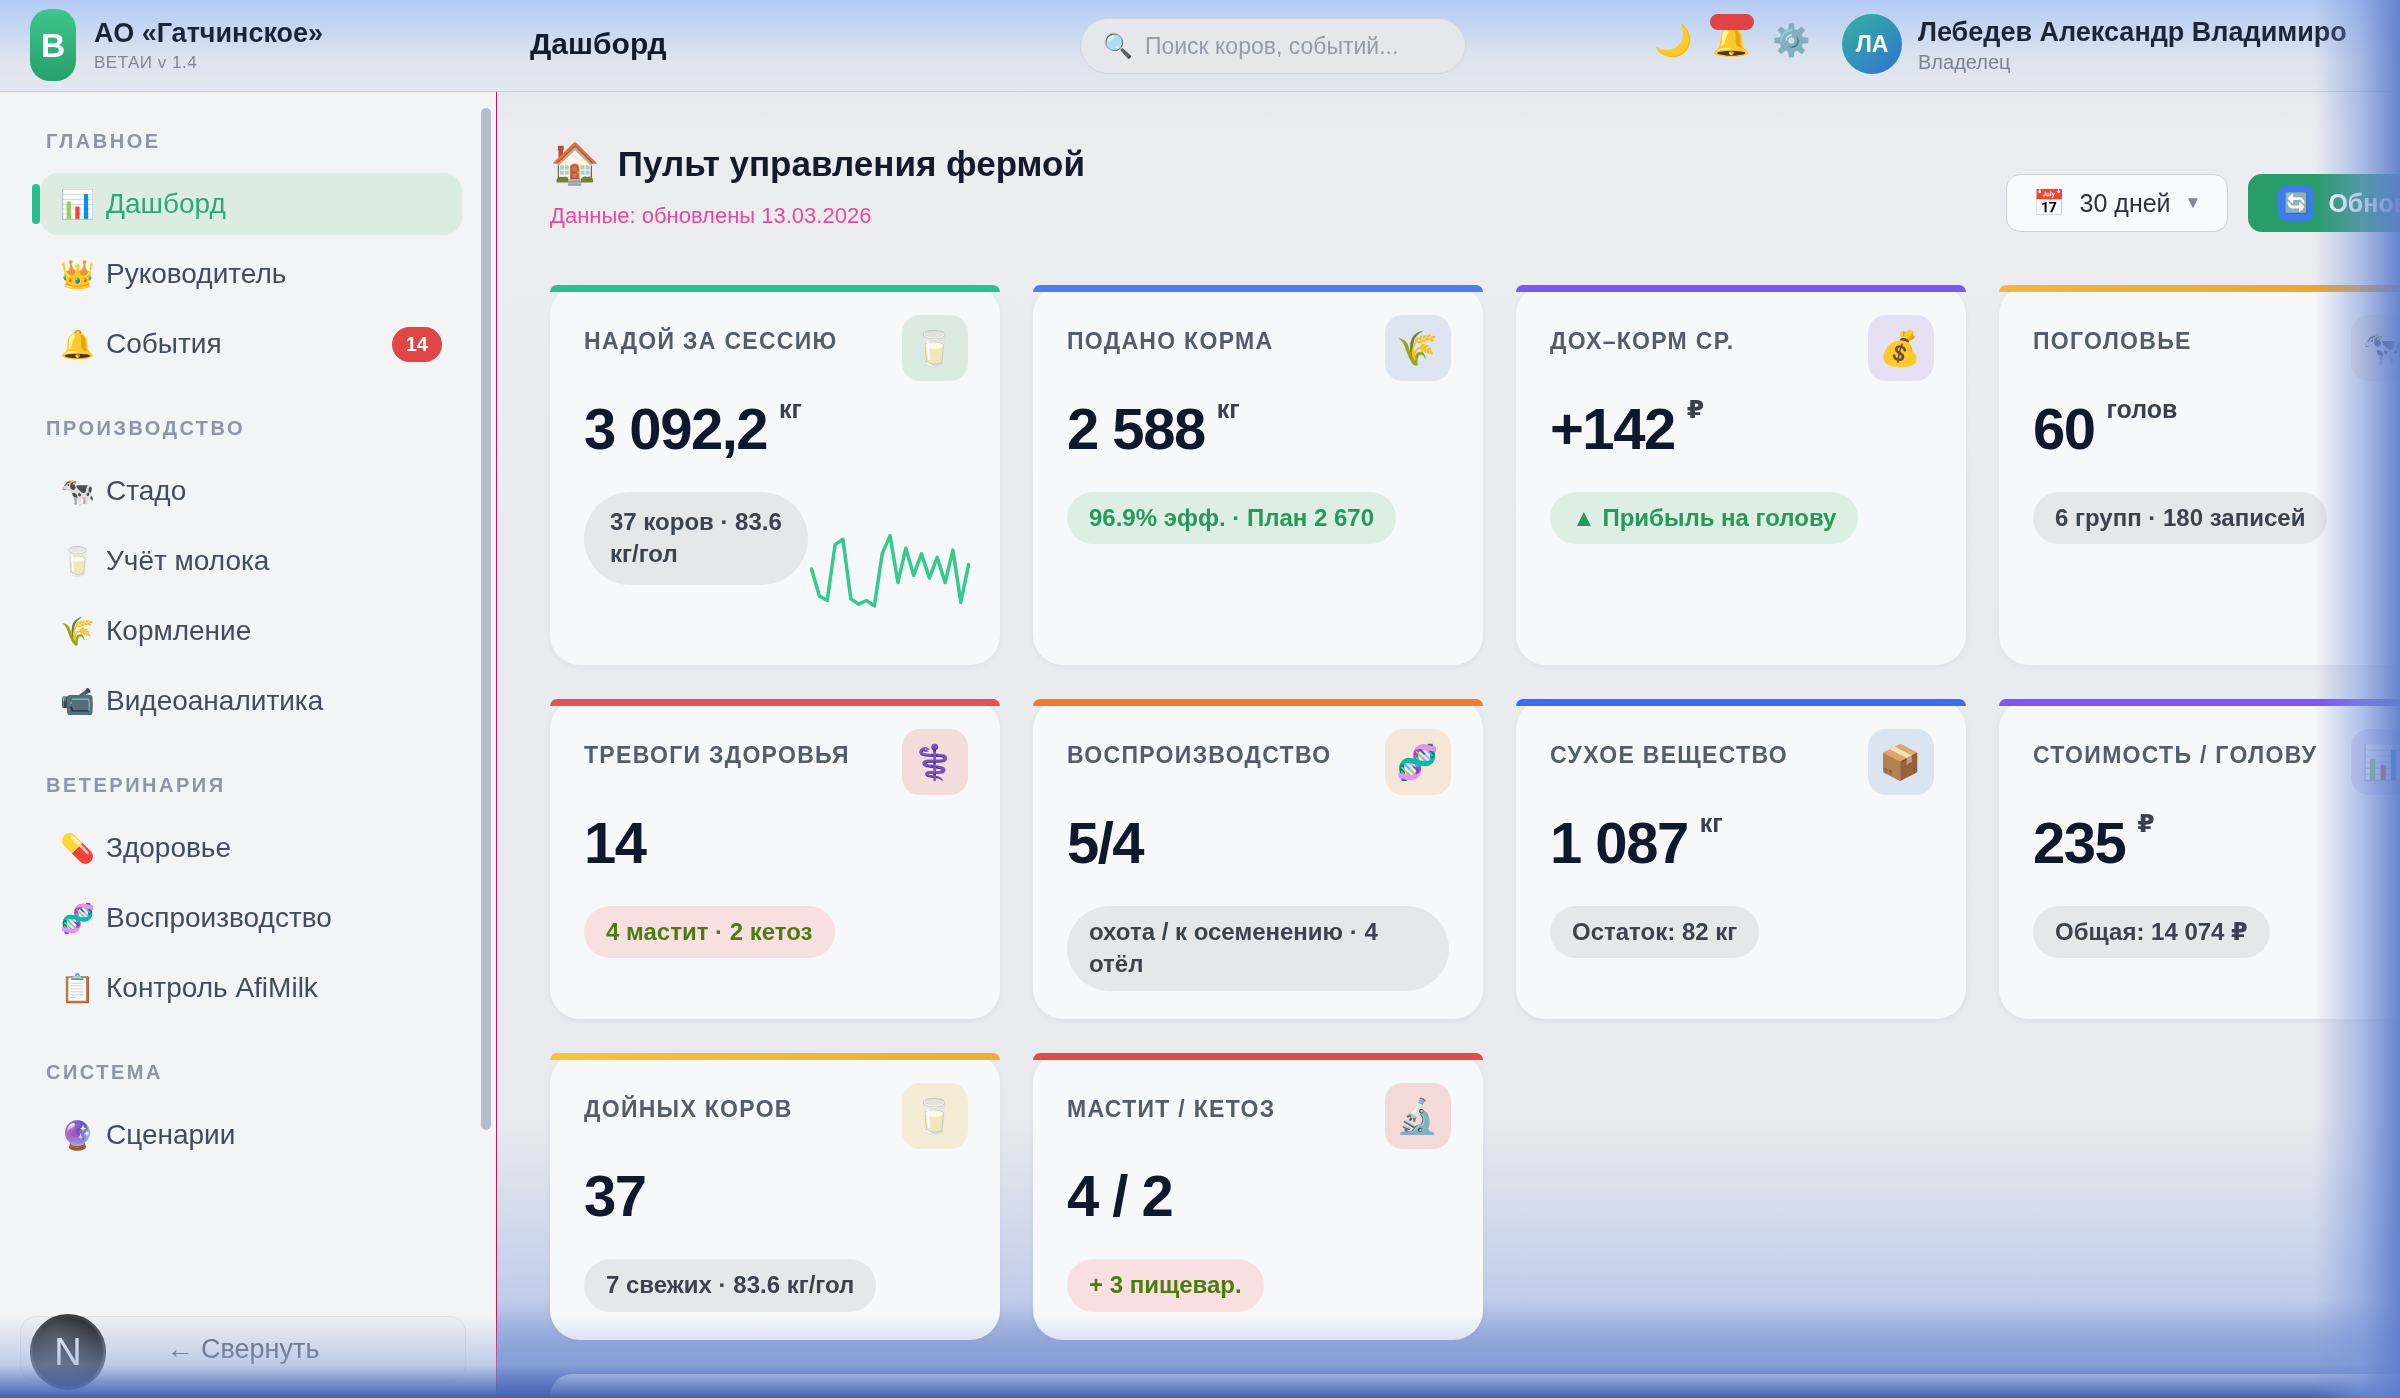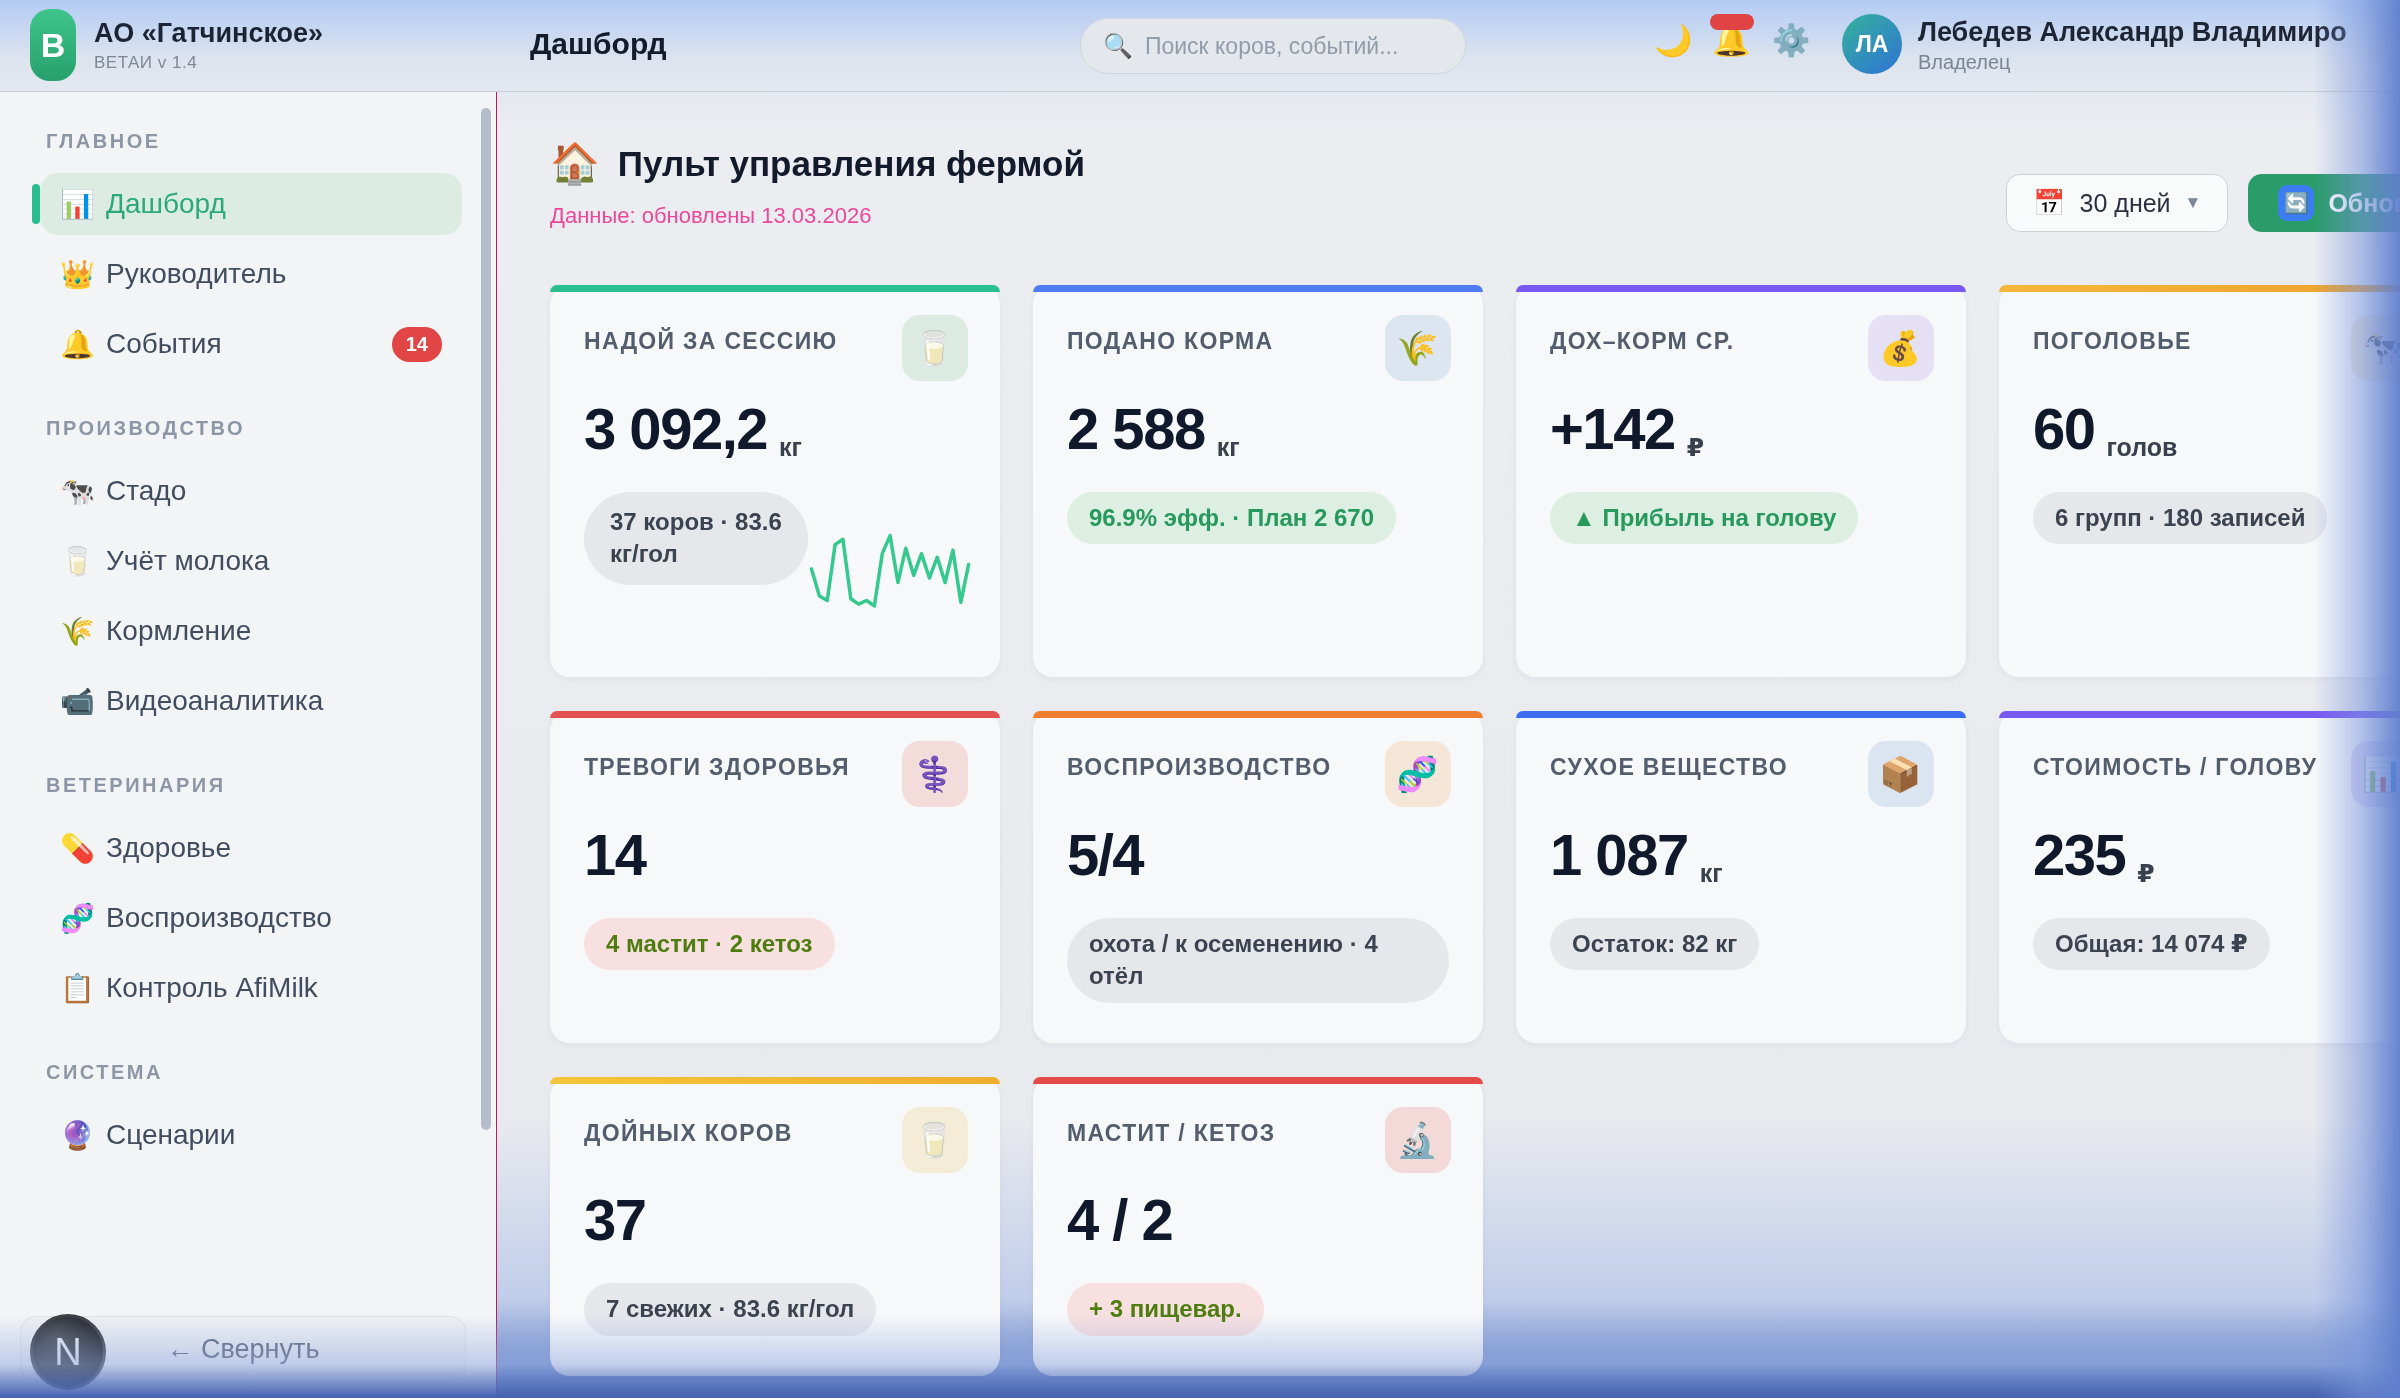--- a/index.html
+++ b/index.html
@@ -76,28 +76,28 @@
   .period-pill .p-lbl { font-size:25px; color:#2a3140; }
   .period-pill .p-caret { font-size:17px; color:#7d8695; }
   .refresh-btn { height:58px; border-radius:14px; padding:0 30px; background:#2a9c69; border:none; cursor:pointer;
     display:flex; align-items:center; gap:14px; }
   .refresh-btn .r-ico { width:36px; height:36px; border-radius:9px; background:#3b7df0; color:#fff;
     display:flex; align-items:center; justify-content:center; font-size:20px; }
   .refresh-btn .r-lbl { font-size:25px; font-weight:700; color:#fff; }
 
   
   .kpi-grid { display:grid; grid-template-columns:repeat(4,450px); column-gap:33px; row-gap:34px; margin-top:56px; }
-  .card { position:relative; background:#f7f8f9; border-radius:20px; padding:42px 34px 40px; min-height:272px;
+  .card { position:relative; background:#f7f8f9; border-radius:30px; padding:42px 34px 28px; min-height:272px;
     box-shadow:0 2px 6px rgba(30,40,70,.05); }
   .accent { position:absolute; top:0; left:0; right:0; height:7px; border-radius:22px 22px 0 0; }
   .card-title { font-size:23px; font-weight:600; color:#535d6e; letter-spacing:1.3px; max-width:300px; line-height:1.3; }
   .icon-chip { position:absolute; top:30px; right:32px; width:66px; height:66px; border-radius:18px;
     display:flex; align-items:center; justify-content:center; }
   .icon-chip .chip-emoji { font-size:34px; }
-  .card-value { margin-top:38px; display:flex; align-items:flex-end; }
+  .card-value { margin-top:38px; display:flex; align-items:flex-start; }
   .card-value .num { font-size:58px; font-weight:700; letter-spacing:-1.5px; color:#10192b; }
   .card-value .unit { font-size:25px; font-weight:600; color:#39404e; margin-left:12px; }
   .card-foot { margin-top:30px; display:flex; align-items:flex-start; }
   .pill { display:inline-block; border-radius:999px; padding:10px 22px; font-size:24px; font-weight:600; line-height:1.35; }
   .pill.gray  { background:#e6e7eb; color:#3c4350; }
   .pill.green { background:#dcefe2; color:#27995c; }
   .pill.red   { background:#f8e0e0; color:#4d7c0f; }
   .pill.wide  { max-width:300px; padding:14px 26px; }
   .spark { margin-left:auto; margin-right:-6px; }
   .spark polyline { fill:none; stroke:#35c98e; stroke-width:5; stroke-linecap:round; stroke-linejoin:round; }

